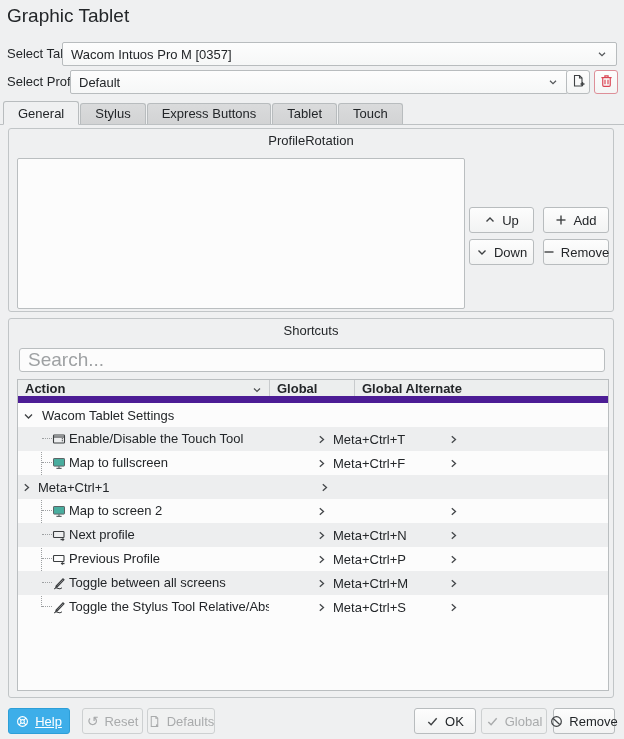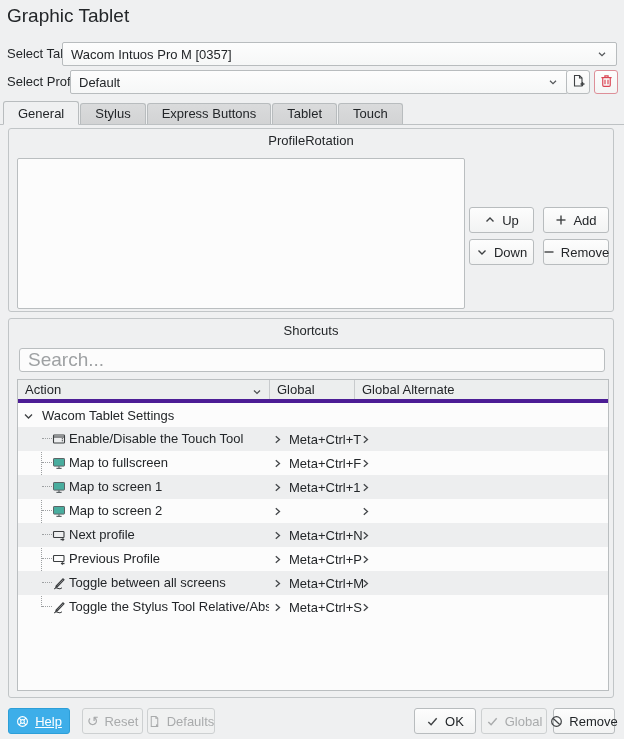--- a/index.html
+++ b/index.html
@@ -85,34 +85,34 @@
   }
   #search::placeholder { color: #9ea1a3; }
 
   
   #shortcut-table {
     position: absolute; left: 8px; top: 60px; width: 592px; height: 312px;
     border: 1px solid #babec0; background: #fcfcfc; overflow: hidden;
   }
   #thead {
     display: grid; grid-template-columns: 251px 85px 1fr;
-    height: 23px; background: #eceeee; border-bottom: 4px solid #4c1d95;
+    height: 23px; background: #eceeee; border-bottom: 7px solid #4c1d95; font-weight: bold;
   }
   .th { display: flex; align-items: center; padding: 0 7px; white-space: nowrap; }
   .th + .th { border-left: 1px solid #c8cbcd; }
   .th .sort { margin-left: auto; width: 10px; height: 10px; color: #4a4d4f; }
 
   #tbody { position: relative; height: 287px; }
   .vline {
     position: absolute; left: 23px; top: 24px; height: 180px; width: 0;
     border-left: 1px dotted #9da0a2;
   }
   .trow {
     position: relative; height: 24px;
-    display: grid; grid-template-columns: 251px 85px 1fr; align-items: center;
+    display: grid; grid-template-columns: 251px 85px 1fr; align-items: center; gap: 44px;
   }
   .trow.alt { background: #edeeef; }
   .trow.root { display: flex; gap: 8px; padding-left: 5px; }
   .trow.root .rx { width: 11px; height: 11px; color: #3f4244; flex: none; }
   .c-action { position: relative; height: 24px; line-height: 24px; padding-left: 51px;
               white-space: nowrap; overflow: hidden; }
   .branch { position: absolute; left: 24px; top: 11px; width: 10px;
             border-top: 1px dotted #9da0a2; }
   .icn { position: absolute; left: 34px; top: 5px; width: 14px; height: 14px; color: #3b3e40; }
   .icn svg { width: 14px; height: 14px; display: block; }
@@ -287,27 +287,20 @@
           <div class="cell c-alt">
             <span class="exp">
               <svg viewBox="0 0 9 9" fill="none" stroke="currentColor" stroke-width="1.3">
                 <polyline points="2.8,1.2 6.5,4.5 2.8,7.8"></polyline>
               </svg>
             </span>
             <span></span>
           </div>
         </div>
         <div class="trow child alt">
-          <div class="cell c-action"><span class="branch"></span><span class="icn">
-              <svg viewBox="0 0 14 14">
-                <rect x="1.5" y="2.5" width="11" height="7.6" rx="0.6" fill="#49ad9e" stroke="#5c6365" stroke-width="1"></rect>
-                <line x1="7" y1="10.2" x2="7" y2="12" stroke="#5c6365" stroke-width="1.2"></line>
-                <line x1="4.4" y1="12.4" x2="9.6" y2="12.4" stroke="#5c6365" stroke-width="1.2"></line>
-              </svg>
-            </span><span>Map to screen 1</span></div>
           <div class="cell c-global">
             <span class="exp">
               <svg viewBox="0 0 9 9" fill="none" stroke="currentColor" stroke-width="1.3">
                 <polyline points="2.8,1.2 6.5,4.5 2.8,7.8"></polyline>
               </svg>
             </span>
             <span>Meta+Ctrl+1</span>
           </div>
           <div class="cell c-alt">
             <span class="exp">

